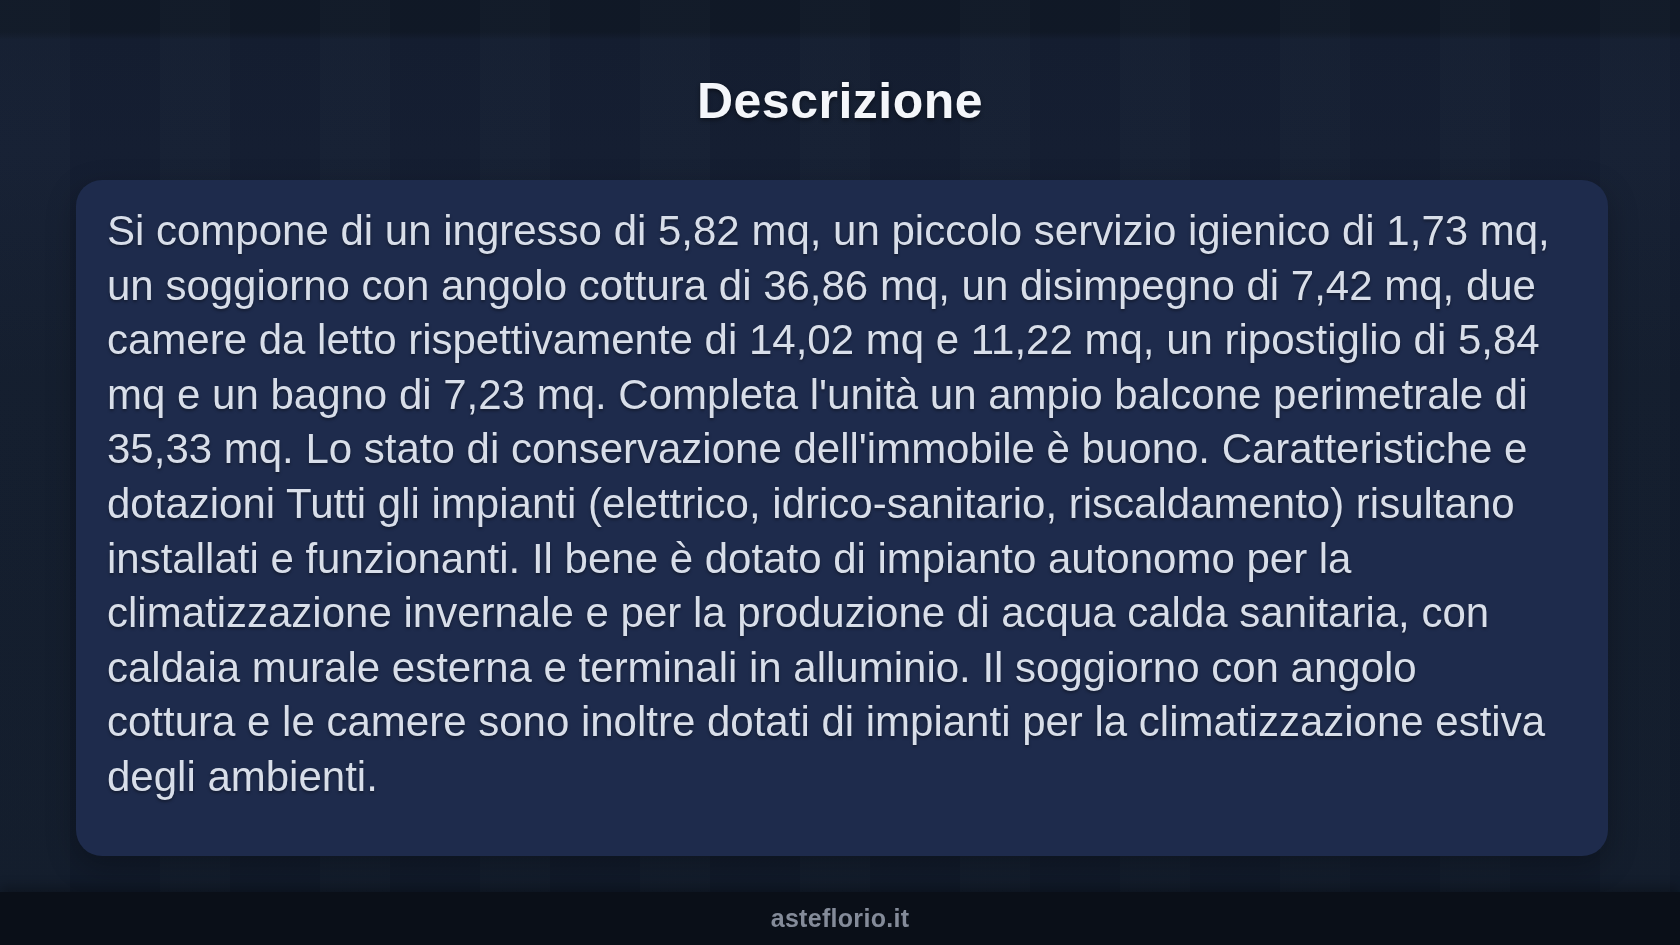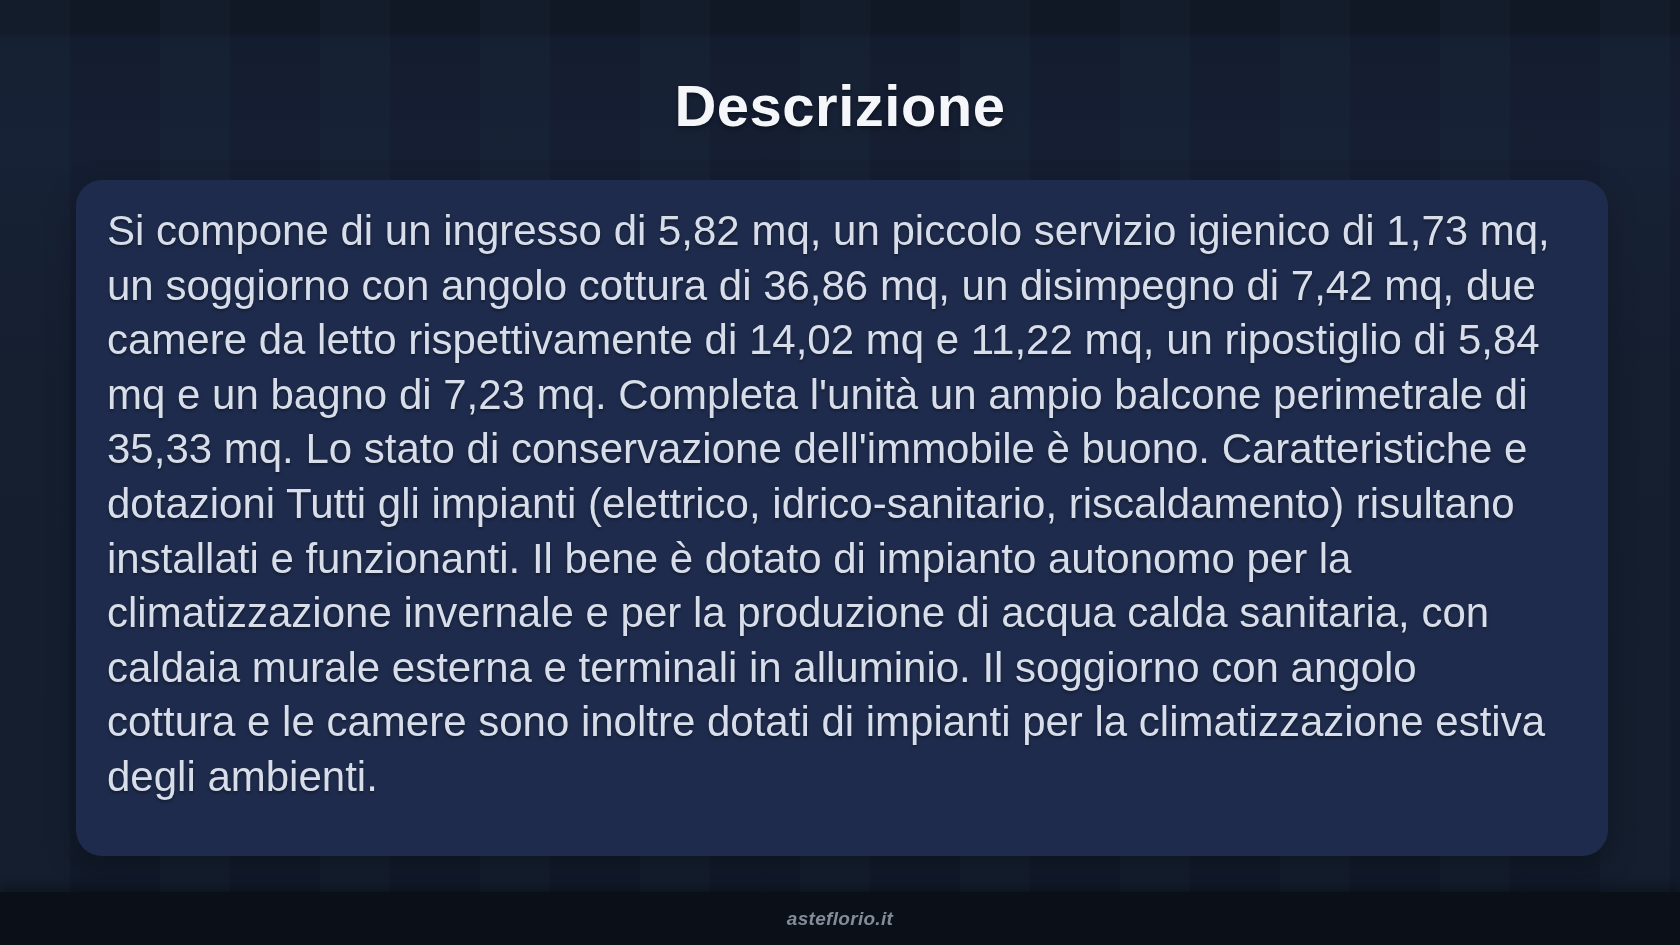--- a/index.html
+++ b/index.html
@@ -23,21 +23,21 @@
         #121c2d 40%, #111b2b 94%,
         #101a29 100%);
   }
   .page-title {
     position: absolute;
     top: 72px;
     left: 0;
     width: 100%;
     margin: 0;
     text-align: center;
-    font-size: 58px;
+    font-size: 50px;
     font-weight: 700;
     letter-spacing: 0.5px;
     color: #f4f6fa;
     text-shadow: 0 2px 4px rgba(0,0,0,0.45);
   }
   .continue-label {
     position: absolute;
     top: 136px;
     left: 0;
     width: 100%;
@@ -75,25 +75,24 @@
     bottom: 0;
     width: 100%;
     height: 53px;
     background: #0a0f18;
     box-shadow: 0 -6px 10px rgba(0,0,0,0.25);
     display: flex;
     align-items: center;
     justify-content: center;
   }
   .site-name {
-    font-size: 19px;
+    font-size: 25px;
     font-weight: 700;
     letter-spacing: 0.3px;
     color: #848b99;
-    font-style: italic;
   }
 </style>
 </head>
 <body>
 
 <div class="page">
 
   <h1 class="page-title">Descrizione</h1>
 
 

